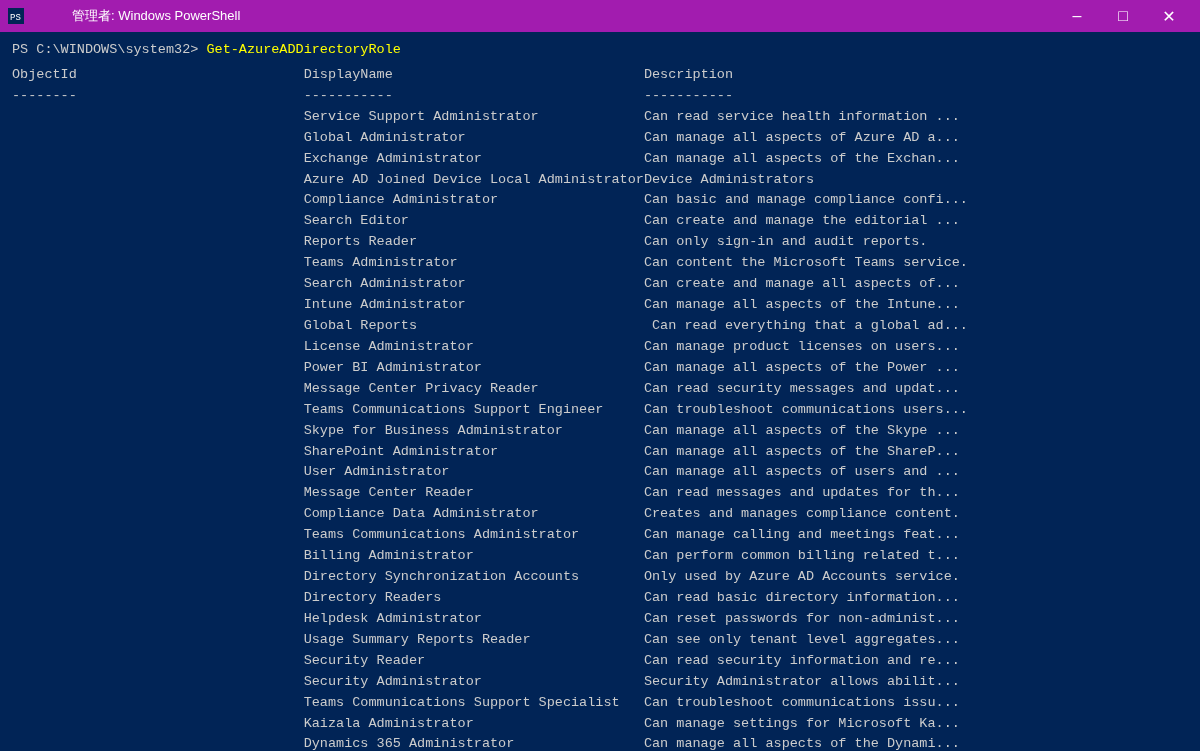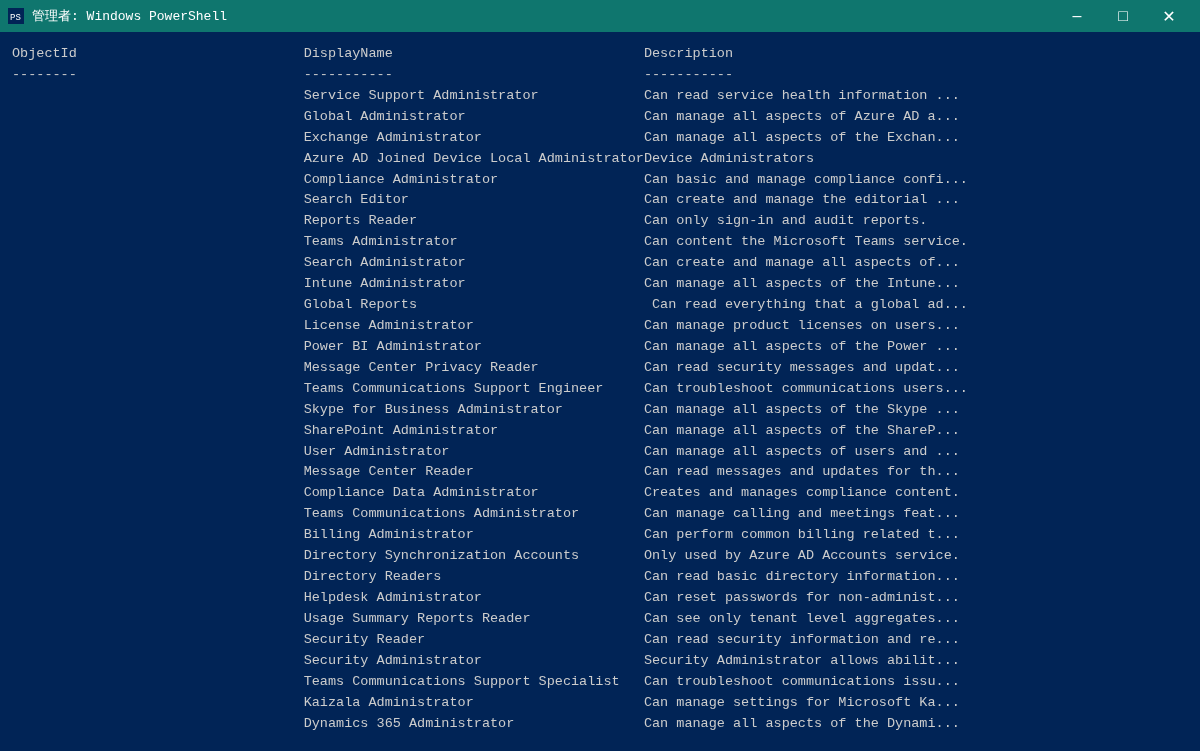--- a/index.html
+++ b/index.html
@@ -1,39 +1,40 @@
 <!DOCTYPE html>
 <html><head>
   <meta charset="utf-8">
   <style>
     * { margin: 0; padding: 0; box-sizing: border-box; }
     body { width: 1200px; height: 751px; overflow: hidden; font-family: 'Courier New', Courier, monospace; }
 
     
     .titlebar {
-      background: #0f766e;
+      background: #a21caf;
       height: 32px;
       display: flex;
       align-items: center;
       padding: 0 8px;
       justify-content: space-between;
     }
     .titlebar-left {
       display: flex;
       align-items: center;
       gap: 8px;
     }
     .titlebar-icon {
       width: 16px;
       height: 16px;
     }
     .titlebar-title {
       color: white;
       font-size: 13px;
-      font-family: Liberation Mono, monospace;
+      font-family: Liberation Sans, sans-serif;
+      margin-left: 40px;
     }
     .titlebar-controls {
       display: flex;
       gap: 0;
     }
     .titlebar-btn {
       width: 46px;
       height: 32px;
       background: transparent;
       border: none;
@@ -87,20 +88,21 @@
     <span class="titlebar-title">管理者: Windows PowerShell</span>
   </div>
   <div class="titlebar-controls">
     <button class="titlebar-btn">–</button>
     <button class="titlebar-btn">□</button>
     <button class="titlebar-btn close">✕</button>
   </div>
 </div>
 
 <div class="terminal">
+  <div class="prompt-line"><span>PS C:\WINDOWS\system32&gt; </span><span class="prompt-cmd">Get-AzureADDirectoryRole</span></div>
   <div class="output" id="terminal-output"><span>ObjectId                            </span><span>DisplayName                               </span><span>Description</span>
 <span>--------                            </span><span>-----------                               </span><span>-----------</span>
 <span>                                    Service Support Administrator             Can read service health information ...</span>
 <span>                                    Global Administrator                      Can manage all aspects of Azure AD a...</span>
 <span>                                    Exchange Administrator                    Can manage all aspects of the Exchan...</span>
 <span>                                    Azure AD Joined Device Local AdministratorDevice Administrators</span>
 <span>                                    Compliance Administrator                  Can basic and manage compliance confi...</span>
 <span>                                    Search Editor                             Can create and manage the editorial ...</span>
 <span>                                    Reports Reader                            Can only sign-in and audit reports.</span>
 <span>                                    Teams Administrator                       Can content the Microsoft Teams service.</span>

